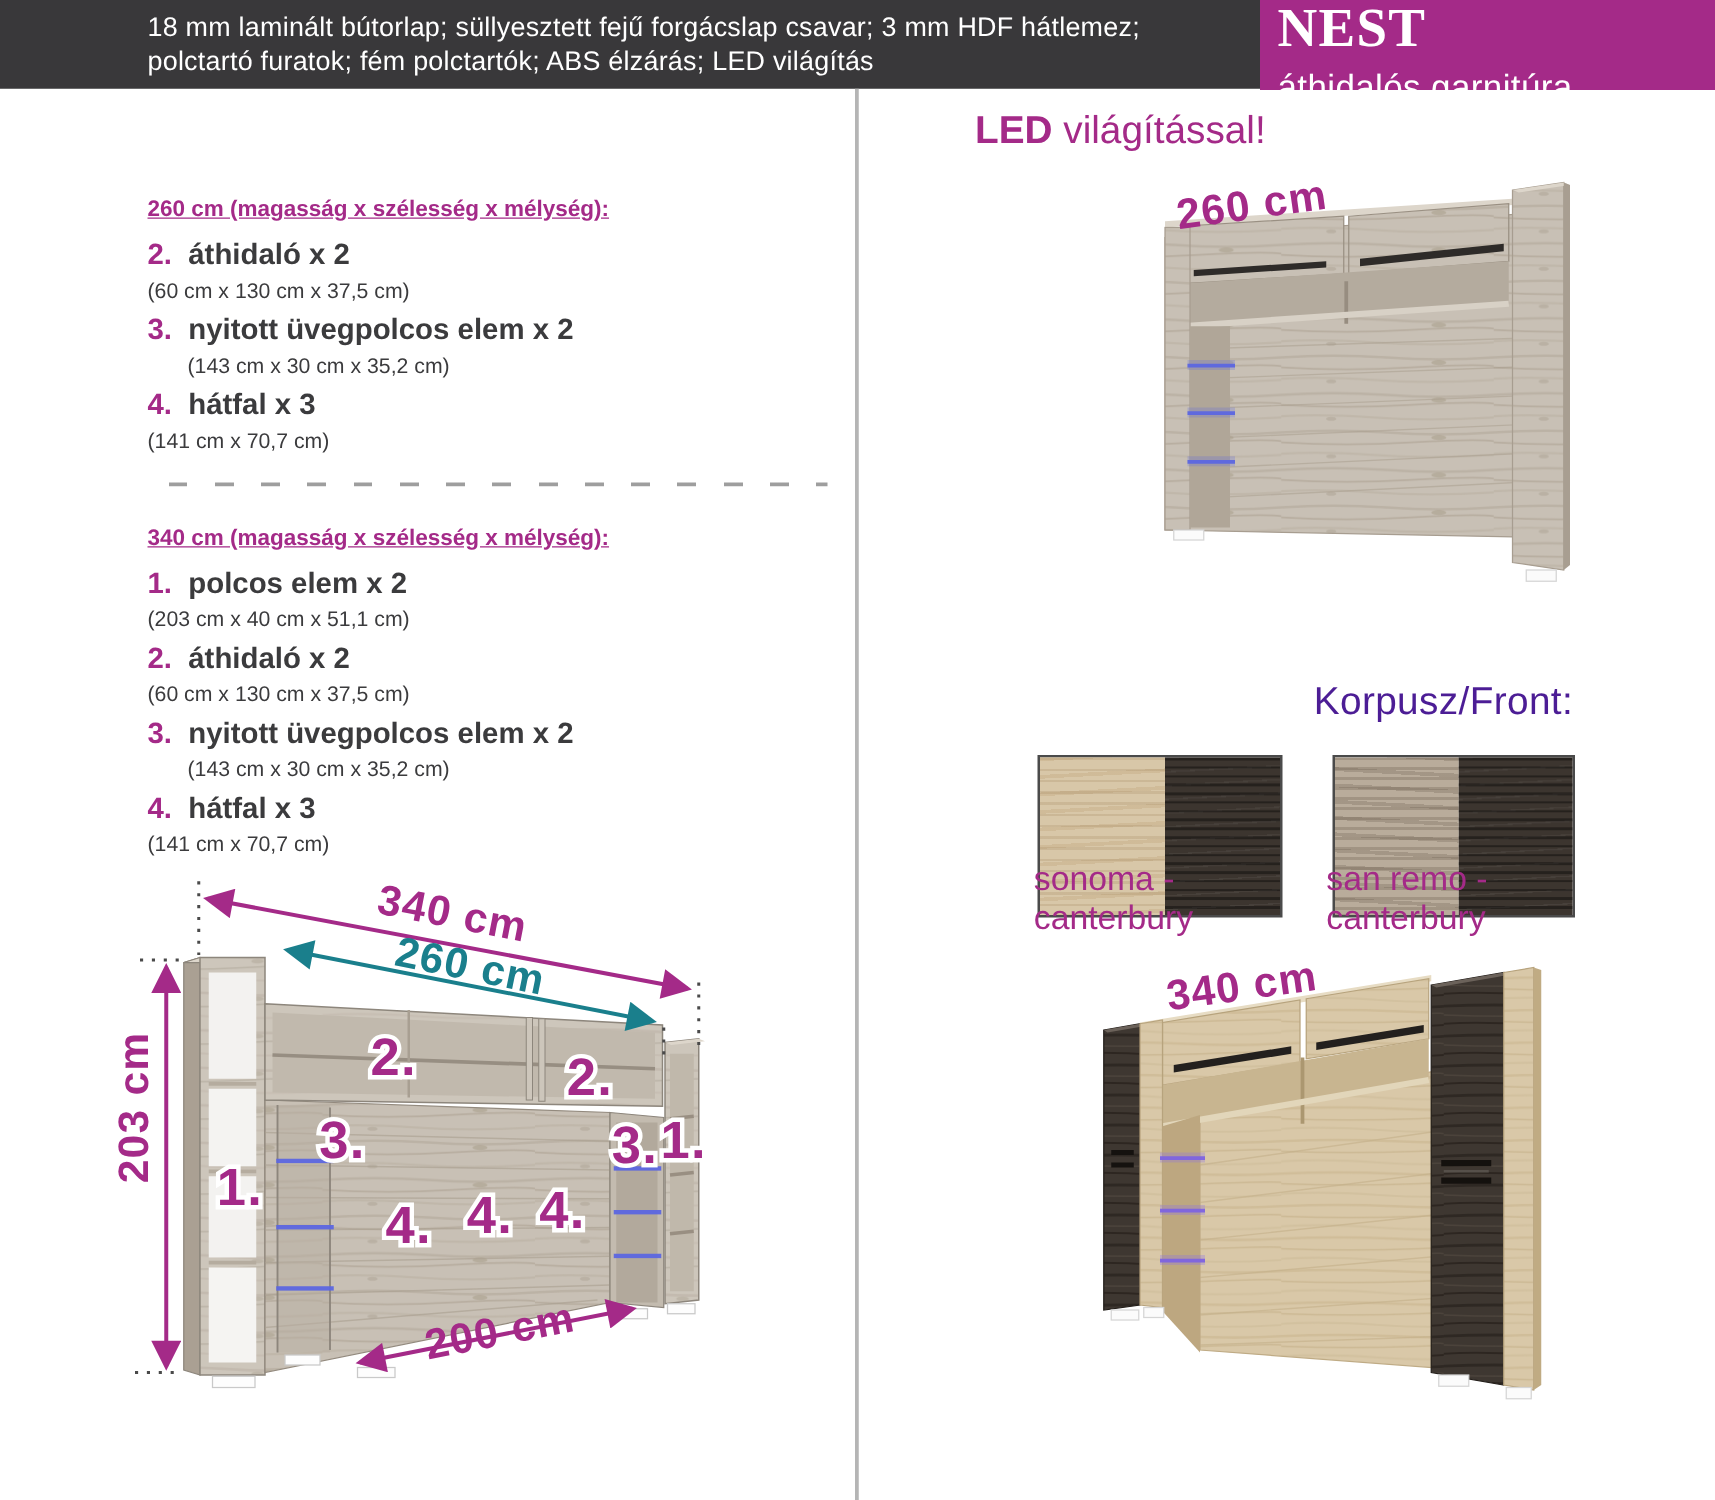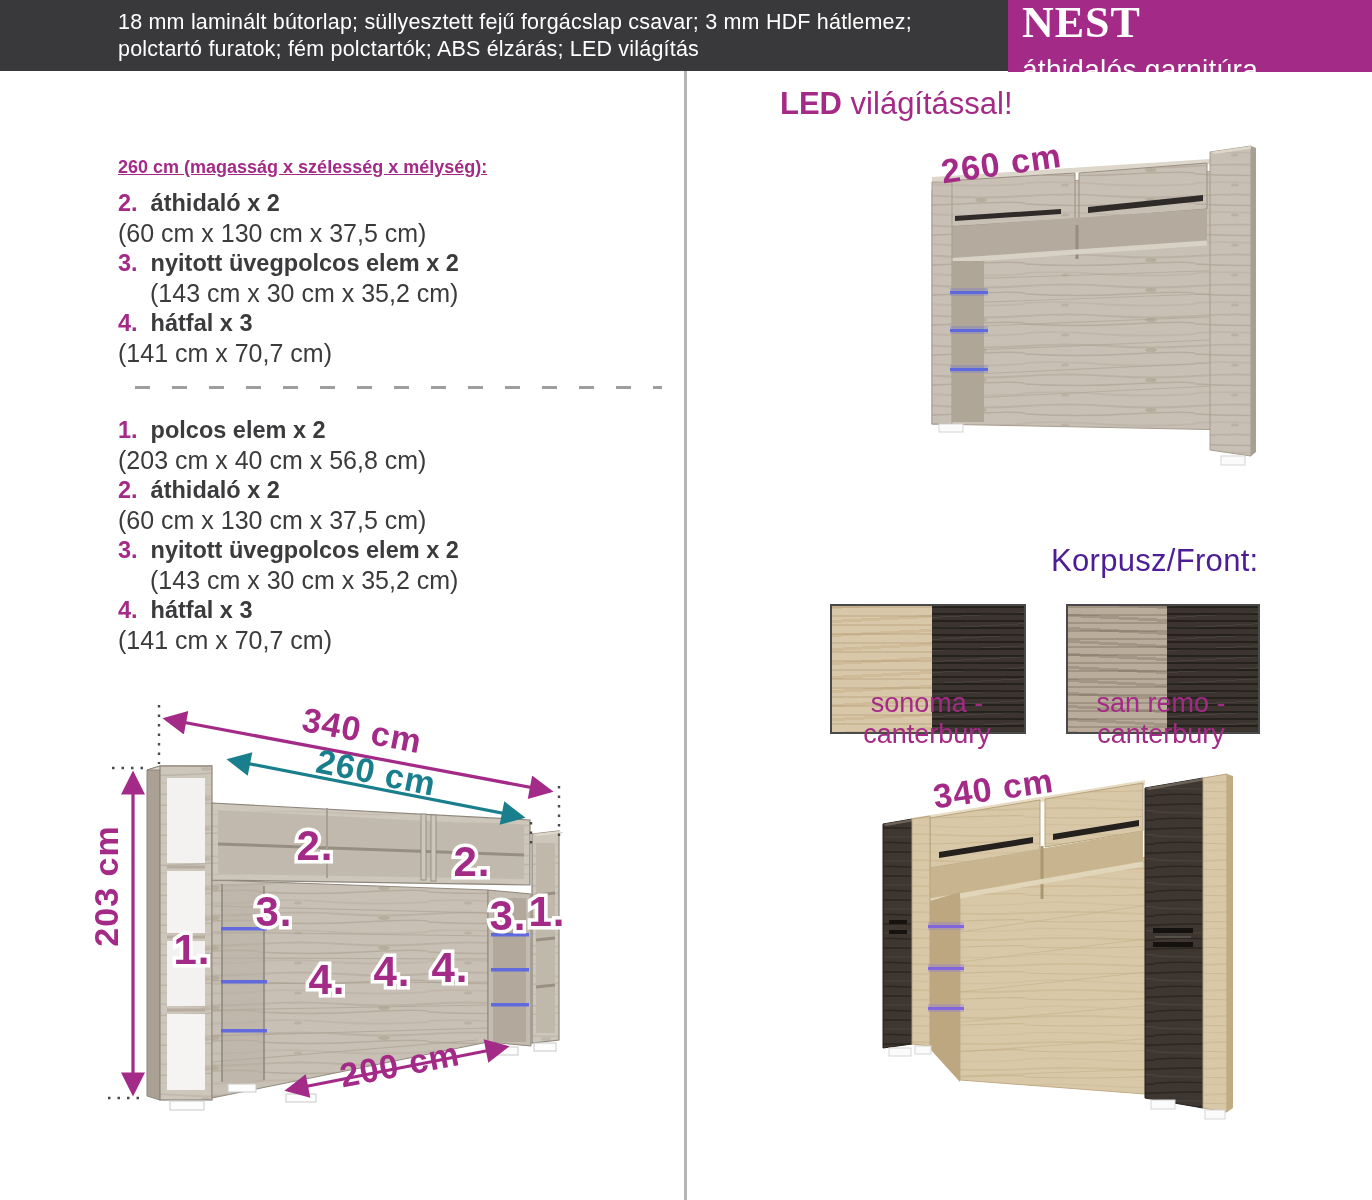--- a/index.html
+++ b/index.html
@@ -14,21 +14,21 @@
   .brand-name{font-size:44px;font-weight:800;line-height:40px;margin:3px 0 0 14px;letter-spacing:1px;font-family:Liberation Serif, serif;}
   .brand-sub{font-size:28px;font-weight:500;line-height:27px;margin:13px 0 0 14px;letter-spacing:.3px;}
   
   .vdivider{position:absolute;left:684px;top:71px;width:3px;height:1129px;background:#b5b5b5;}
   
   .spec-section{position:absolute;left:118px;width:560px;}
   .sec-title{color:#a42a88;font-size:18px;font-weight:600;text-decoration:underline;line-height:30px;margin-bottom:6px;}
   .item-line{font-size:23.5px;line-height:30px;}
   .num{color:#a42a88;font-weight:800;margin-right:13px;}
   .iname{font-weight:800;color:#3b3b3d;}
-  .dims{font-size:25px;line-height:30px;font-weight:400;color:#3b3b3d;}
+  .dims{font-size:17px;line-height:30px;font-weight:400;color:#3b3b3d;}
   .dims.indent{padding-left:32px;}
   .dashed-divider{position:absolute;left:135px;top:386px;width:527px;height:3px;
     background:repeating-linear-gradient(90deg,#9e9e9e 0 15px,transparent 15px 37px);}
   
   .led-banner{position:absolute;left:768px;top:86px;font-size:31px;color:#a42a88;font-weight:500;}
   .led-bold{font-weight:800;margin-left:12px;}
   .korpusz{position:absolute;left:1051px;top:543px;font-size:31px;color:#4c1d95;font-weight:500;letter-spacing:.3px;}
   .swatch{position:absolute;top:604px;height:126px;border:2px solid #4a4a4a;display:flex;}
   .swatch-1{left:830px;width:192px;}
   .swatch-2{left:1066px;width:190px;}
@@ -38,21 +38,21 @@
      repeating-linear-gradient(177deg,rgba(186,156,112,.28) 0 3px,transparent 3px 14px),
      #d8c7a8;}
   .w-sanremo{width:52%;background:
      repeating-linear-gradient(180deg,rgba(110,96,80,.32) 0 2px,transparent 2px 8px),
      repeating-linear-gradient(183deg,rgba(86,72,58,.22) 0 3px,transparent 3px 13px),
      #b9ac9b;}
   .w-dark{width:48%;background:
      repeating-linear-gradient(180deg,rgba(0,0,0,.38) 0 2px,transparent 2px 7px),
      repeating-linear-gradient(177deg,rgba(255,255,255,.06) 0 1px,transparent 1px 11px),
      #3c352f;}
-  .swatch-label{position:absolute;top:688px;width:200px;text-align:center;color:#a42a88;
+  .swatch-label{position:absolute;top:688px;width:200px;color:#a42a88;
     font-size:27px;line-height:31px;font-weight:500;}
   .swatch-label-1{left:827px;}
   .swatch-label-2{left:1061px;}
   .photo-svg{position:absolute;}
   .dim-label{font-size:34px;font-weight:600;fill:#a42a88;letter-spacing:1px;}
   .dim-label-teal{fill:#1a7f8c;}
   .marker-num{font-size:42px;font-weight:800;fill:#a42a88;stroke:#ffffff;stroke-width:7px;paint-order:stroke;letter-spacing:1px;}
 </style>
 </head>
 <body>
@@ -120,24 +120,25 @@
   <div class="dims indent">(143 cm x 30 cm x 35,2 cm)</div>
   <div class="item-line">
     <span class="num">4.</span><span class="iname">hátfal x 3</span>
   </div>
   <div class="dims">(141 cm x 70,7 cm)</div>
 </div>
 
 <div class="dashed-divider"></div>
 
 <div class="spec-section" style="top:415px;">
+  <div class="sec-title">340 cm (magasság x szélesség x mélység):</div>
   <div class="item-line">
     <span class="num">1.</span><span class="iname">polcos elem x 2</span>
   </div>
-  <div class="dims">(203 cm x 40 cm x 56,8 cm)</div>
+  <div class="dims">(203 cm x 40 cm x 51,1 cm)</div>
   <div class="item-line">
     <span class="num">2.</span><span class="iname">áthidaló x 2</span>
   </div>
   <div class="dims">(60 cm x 130 cm x 37,5 cm)</div>
   <div class="item-line">
     <span class="num">3.</span><span class="iname">nyitott üvegpolcos elem x 2</span>
   </div>
   <div class="dims indent">(143 cm x 30 cm x 35,2 cm)</div>
   <div class="item-line">
     <span class="num">4.</span><span class="iname">hátfal x 3</span>

